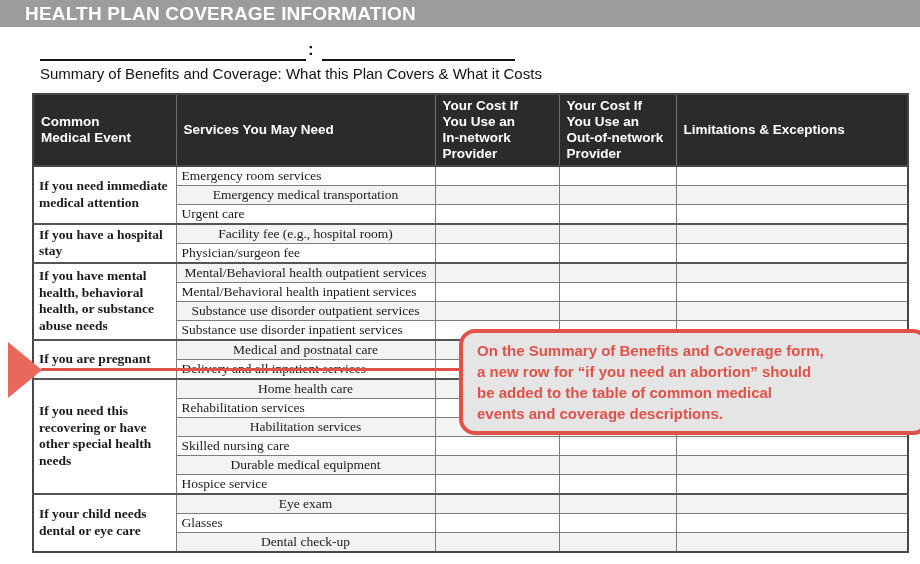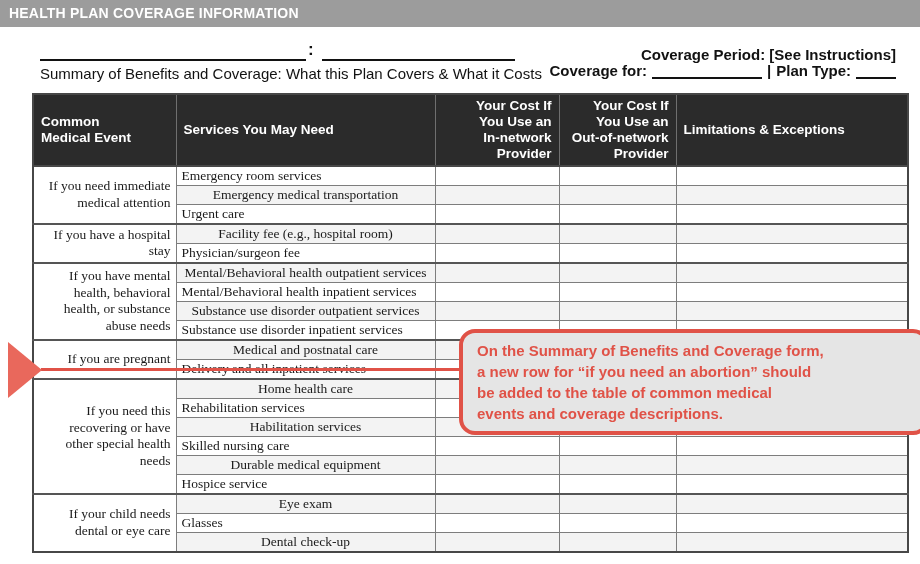--- a/index.html
+++ b/index.html
@@ -20,22 +20,22 @@
     position:relative; overflow:hidden; color:var(--ink);
   }
   .page { position:absolute; inset:0; }
 
   
   .banner {
     position:absolute; top:0; left:0; right:0; height:27px;
     background:var(--banner-bg);
   }
   .banner .banner-text {
-    color:#ffffff; font-weight:bold; font-size:14px; line-height:27px;
-    padding-left:9px; letter-spacing:0.2px; display:block; white-space:nowrap;border-radius:13px;
+    color:#ffffff; font-weight:bold; font-size:19px; line-height:27px;
+    padding-left:25px; letter-spacing:0.2px; display:block; white-space:nowrap;border-radius:13px;
   }
 
   
   .u-line { position:absolute; border-bottom:2.5px solid var(--ink); height:0; }
   .u1 { left:40px; top:59px; width:266px; }
   .u2 { left:322px; top:59px; width:193px; }
   .colon { position:absolute; left:308px; top:40px; font-size:17px; font-weight:bold; }
   .subtitle { position:absolute; left:40px; top:65px; font-size:15px; white-space:nowrap; }
   .subtitle .b { font-weight:normal; }
   .cov-period { position:absolute; top:46px; right:24px; font-size:15px; font-weight:bold; white-space:nowrap; }
@@ -51,30 +51,30 @@
     border:2px solid var(--grid-heavy);
   }
   table.sbc th {
     background:var(--thead-bg); color:#ffffff;
     font-size:13.5px; font-weight:bold;
     border:1px solid #6f6f6f; border-bottom:2px solid var(--grid-heavy);
     white-space:pre-line; padding:3px 7px; line-height:1.18;
   }
   thead tr { height:66px; }
   th.al { text-align:left; vertical-align:middle; }
-  th.ac { text-align:right; vertical-align:middle; padding:3px 2px;margin-top:27px; }
+  th.ac { text-align:left; vertical-align:middle; padding:3px 2px;margin-top:27px; }
   th.evhead { padding-right:36px; }
   table.sbc td {
     border:1px solid var(--grid); height:18px;
     font-family:"Liberation Serif", serif; font-size:13.5px;
     color:#1a1a1a; padding:0 5px; background:#ffffff;
   }
   td.event {
-    background:var(--event-bg); font-weight:normal; font-size:13.5px;
-    line-height:1.22; vertical-align:middle; padding:2px 12px 2px 6px;text-align:right;
+    background:var(--event-bg); font-weight:bold; font-size:13.5px;
+    line-height:1.22; vertical-align:middle; padding:2px 12px 2px 6px;
   }
   td.svc { white-space:nowrap; overflow:hidden; }
   tr.alt td:not(.event) { background:var(--alt-row);text-align:center; }
   tr.group-start td { border-top:2px solid #555555; }
 
   
   .connector {
     position:absolute; left:41px; top:368px; width:421px; height:3px;
     background:var(--accent); z-index:4;
   }
@@ -104,32 +104,21 @@
   </div>
 
   <div class="u-line u1"></div>
   <span class="colon">:</span>
   <div class="u-line u2"></div>
 
   <div class="subtitle">
     <span class="b">Summary of Benefits and Coverage:</span><span> What this Plan Covers &amp; What it Costs</span>
   </div>
 
-  <div class="cov-period">
-    <span>Coverage Period:</span>
-    <span>[See Instructions]</span>
-  </div>
-
-  <div class="cov-for">
-    <span>Coverage for:</span>
-    <span class="fill-blank cf"></span>
-    <span>|</span>
-    <span>Plan Type:</span>
-    <span class="fill-blank pt"></span>
-  </div>
+
 
   <table class="sbc">
     <colgroup>
       <col style="width:143px">
         <col style="width:259px">
         <col style="width:124px">
         <col style="width:117px">
         <col style="width:232px">
     </colgroup>
     <thead>

